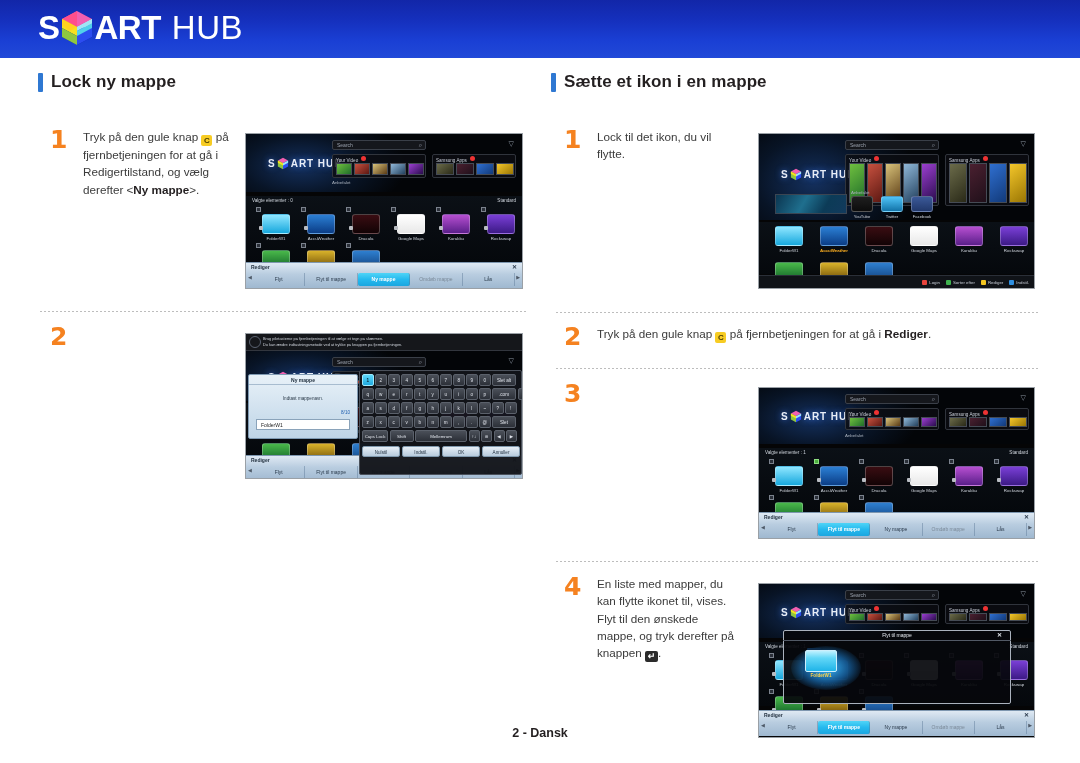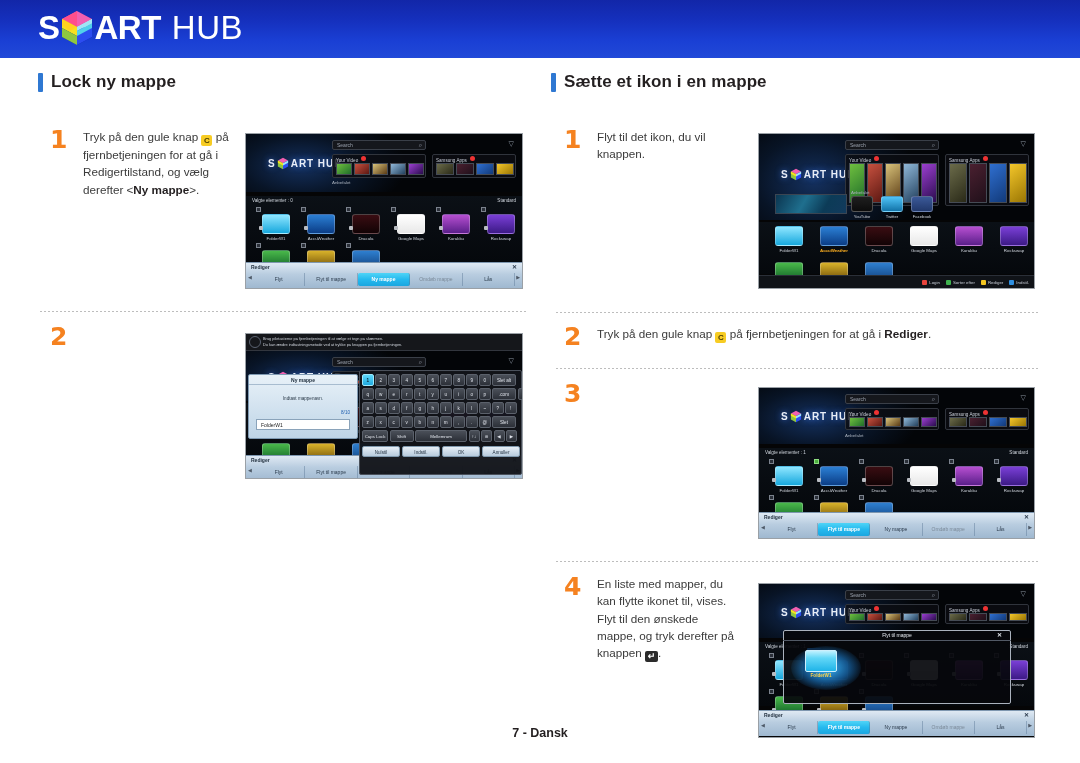--- a/index.html
+++ b/index.html
@@ -232,21 +232,21 @@
 </div>
 
 <div class="divider" style="left:40px; top:311px; width:488px;"></div>
 
 <div class="step" style="left:50px; top:325px; width:190px;">
   <span class="step-num">2</span>
 </div>
 
 <div class="step" style="left:564px; top:128px; width:150px;">
   <span class="step-num">1</span>
-  <div class="step-txt" style="margin-left:33px;">Flyt til det ikon, du vil knappen.</div>
+  <div class="step-txt" style="margin-left:33px;">Lock til det ikon, du vil flytte.</div>
 </div>
 
 <div class="divider" style="left:556px; top:312px; width:484px;"></div>
 
 <div class="step" style="left:564px; top:325px; width:470px;">
   <span class="step-num">2</span>
   <div class="step-txt" style="margin-left:33px;">Tryk på den gule knap <span class="key key-c">C</span> på fjernbetjeningen for at gå i <b>Rediger</b>.</div>
 </div>
 
 <div class="divider" style="left:556px; top:368px; width:484px;"></div>
@@ -768,13 +768,13 @@
     <div class="arrowr" style="right: 2px; top: 138px; font-size: 5px;">▶</div>
     <div class="movedlg" style="left: 24px; top: 46px; width: 228px; height: 74px;"></div>
     <div class="movedlg-t" style="left: 24px; top: 46px; width: 228px; height: 11px; line-height: 11px; font-size: 5px;">Flyt til mappe</div>
     <div class="closex" style="left: 238px; top: 47px; font-size: 6px;">✕</div>
     <div class="glow" style="left: 32px; top: 62px; width: 70px; height: 44px;"></div>
     <div class="folder-tab" style="left: 48px; top: 64px; width: 14px; height: 3px;"></div>
     <div class="folder-ico" style="left: 46px; top: 66px; width: 32px; height: 22px;"></div>
     <div style="position: absolute; left: 38px; top: 89px; width: 48px; text-align: center; font-size: 4.6px; color: rgb(255, 211, 74); font-weight: 700;">FolderW1</div>
   </div>
 
-<div class="footer">7 - Dansk</div>
+<div class="footer">2 - Dansk</div>
 
 </body></html>

